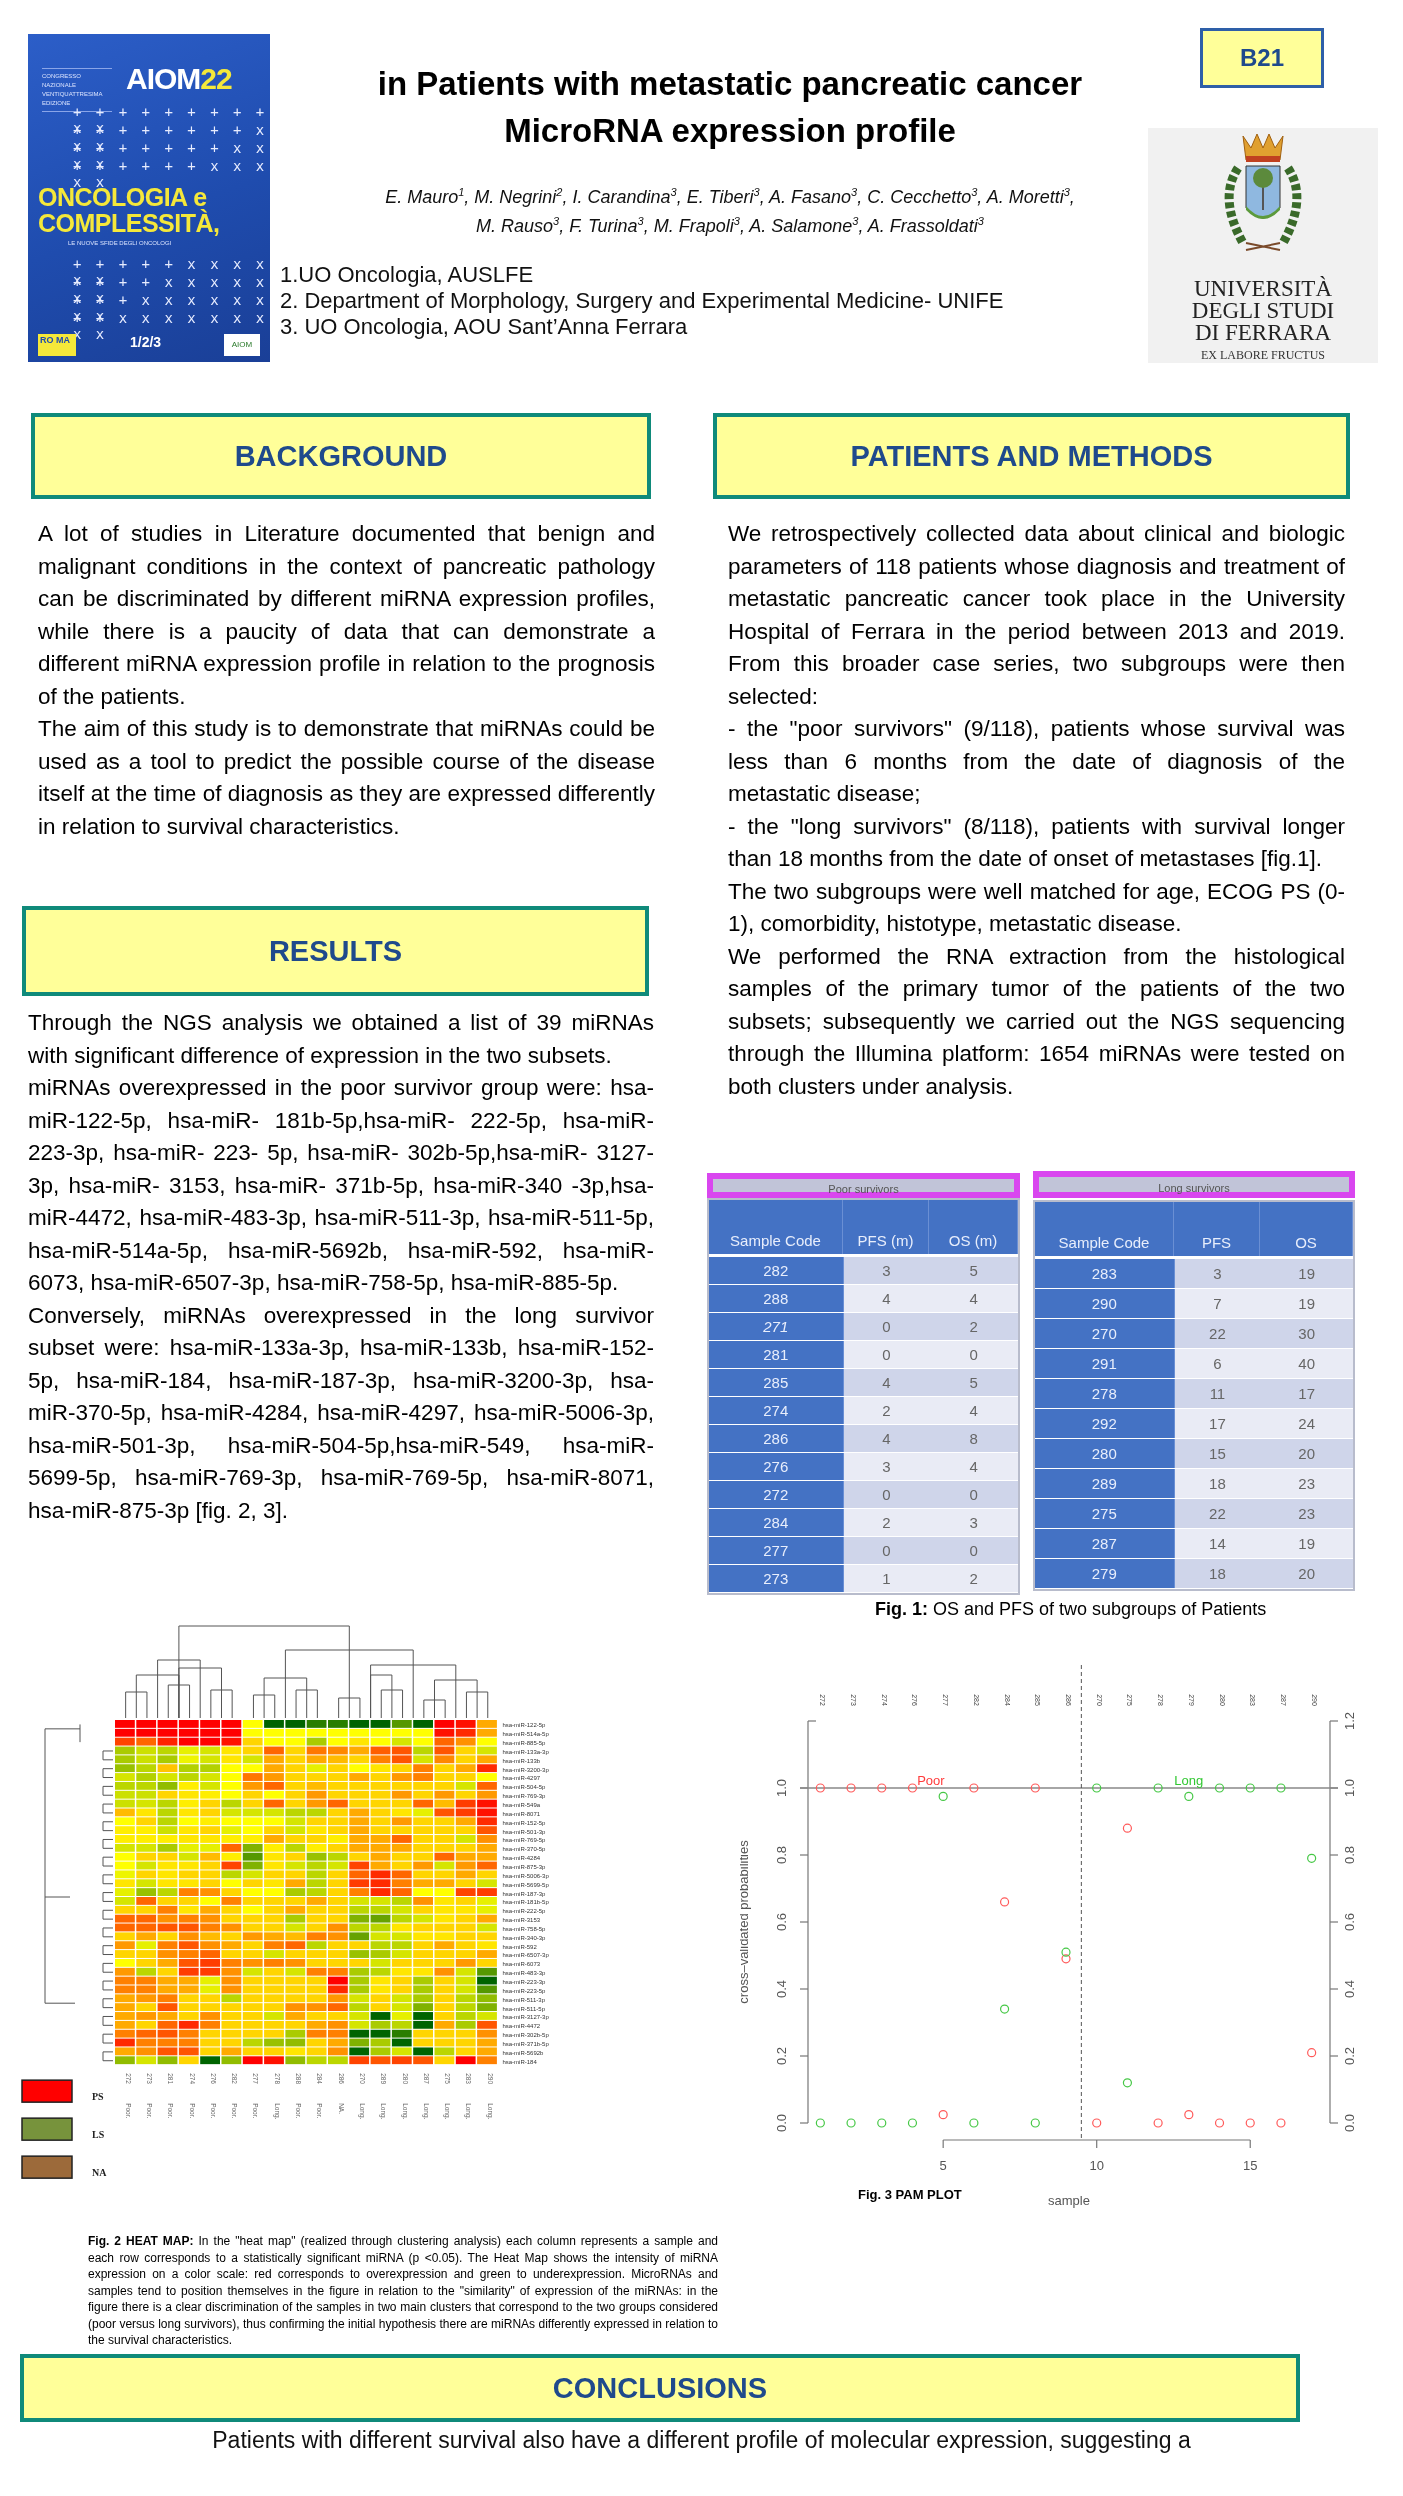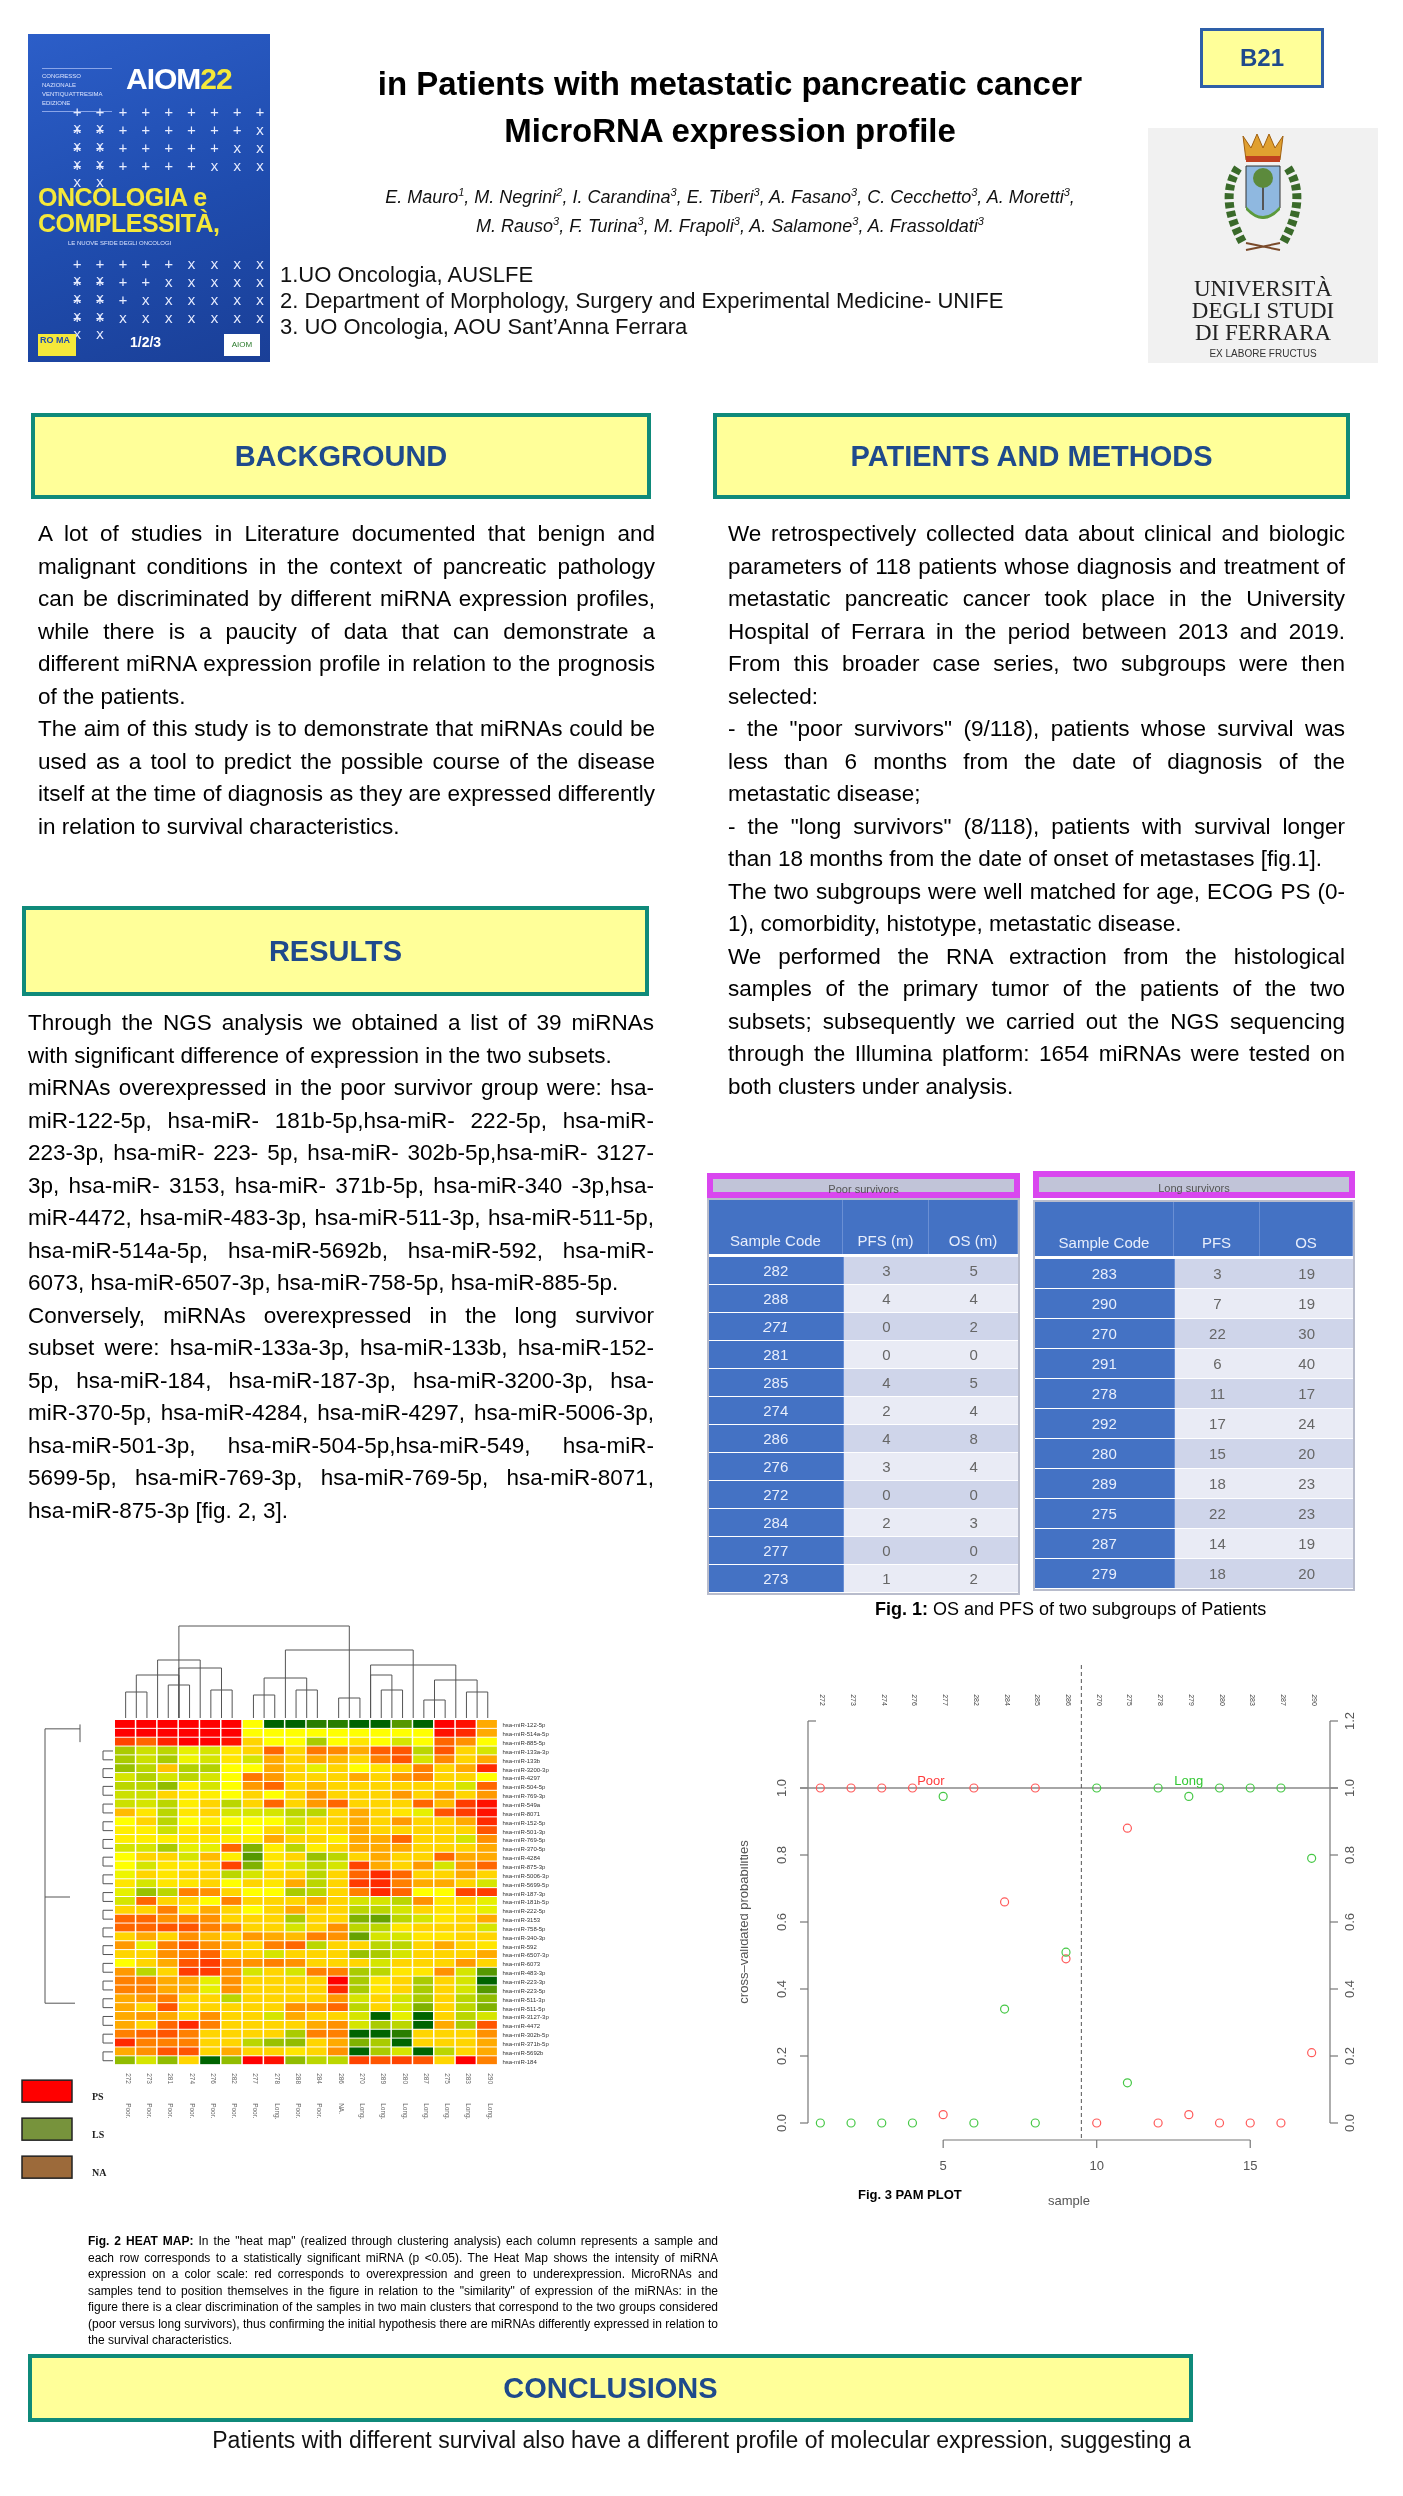--- a/index.html
+++ b/index.html
@@ -14,21 +14,21 @@
   .cover .sub{position:absolute;left:40px;top:206px;font-size:6px;color:#dbe4ff;}
   .cover .roma{position:absolute;left:10px;top:300px;width:38px;height:22px;background:#f5e83a;font-size:9px;font-weight:bold;color:#1f4cae;line-height:10px;padding:1px 2px;box-sizing:border-box;}
   .cover .date{position:absolute;left:102px;top:300px;font-size:14px;color:#fff;font-weight:bold;}
   .cover .logo{position:absolute;left:196px;top:300px;width:36px;height:22px;background:#fff;font-size:8px;color:#2a7a2a;text-align:center;line-height:22px;}
   .title{left:300px;top:60px;width:860px;text-align:center;font-family:"Liberation Sans",sans-serif;font-weight:bold;font-size:33px;line-height:47px;color:#000;}
   .authors{left:300px;top:180px;width:860px;text-align:center;font-style:italic;font-size:18px;line-height:24px;}
   .affil{left:280px;top:262px;font-size:22px;line-height:26px;}
   .badge{left:1200px;top:28px;width:124px;height:60px;background:#ffff99;border:3px solid #2e5fa8;box-sizing:border-box;text-align:center;line-height:54px;font-weight:bold;font-size:24px;color:#1f4a8c;}
   .uni{left:1148px;top:128px;width:230px;height:235px;background:#f1f1f1;text-align:center;}
   .uni .name{position:absolute;left:0;right:0;top:150px;font-family:"Liberation Serif",serif;font-size:23px;line-height:22px;color:#222;}
-  .uni .motto{position:absolute;left:0;right:0;top:220px;font-family:Liberation Sans, sans-serif;font-size:10px;color:#333;}
+  .uni .motto{position:absolute;left:0;right:0;top:220px;font-family:Liberation Serif, serif;font-size:12px;color:#333;}
   .sechead{background:#ffff99;border:4px solid #0f8a7a;box-sizing:border-box;text-align:center;font-weight:bold;color:#1f4a8c;font-size:29px;}
   .body-text{font-size:22.5px;line-height:32.5px;text-align:justify;color:#000;}
   .body-text p{margin:0;}
   .tblcap{background:#c1c4d8;border:6px solid #d946ef;box-sizing:border-box;text-align:center;font-size:11px;color:#555;}
   .tbl{position:absolute;border:2px solid #b8bccc;box-sizing:border-box;}
   .tbl .hdr{display:flex;background:#4472c4;height:54px;border-bottom:3px solid #fff;}
   .tbl .hdr div{color:#e8eefc;font-size:15px;display:flex;align-items:flex-end;justify-content:center;padding-bottom:5px;box-sizing:border-box;border-right:1px solid #6a8fd4;}
   .tbl .row{display:flex;height:28px;border-bottom:1px solid #fff;}
   .tbl .row div{display:flex;align-items:center;justify-content:center;font-size:15px;}
   .tbl .row .code{background:#4472c4;color:#e8eefc;border-right:1px solid #6a8fd4;}
@@ -1180,16 +1180,16 @@
     <circle cx="387.4117647058824" cy="432.8" r="4" fill="none" stroke="#46c846" stroke-width="1.2"></circle>
     <circle cx="418.11764705882354" cy="138" r="4" fill="none" stroke="#46c846" stroke-width="1.2"></circle>
     <circle cx="448.82352941176475" cy="146.375" r="4" fill="none" stroke="#46c846" stroke-width="1.2"></circle>
     <circle cx="479.52941176470586" cy="138" r="4" fill="none" stroke="#46c846" stroke-width="1.2"></circle>
     <circle cx="510.2352941176471" cy="138" r="4" fill="none" stroke="#46c846" stroke-width="1.2"></circle>
     <circle cx="540.9411764705883" cy="138" r="4" fill="none" stroke="#46c846" stroke-width="1.2"></circle>
     <circle cx="571.6470588235294" cy="208.34999999999997" r="4" fill="none" stroke="#46c846" stroke-width="1.2"></circle>
   </svg>
 <div class="abs caption" style="left:858px;top:2187px;font-weight:bold;font-size:13px;">Fig. 3 PAM PLOT</div>
 
-<div class="abs sechead" style="left:28px;top:2354px;width:1165px;height:68px;line-height:60px;">CONCLUSIONS</div>
+<div class="abs sechead" style="left:20px;top:2354px;width:1280px;height:68px;line-height:60px;">CONCLUSIONS</div>
 <div class="abs concl" style="top:2422px;">
   <div>Patients with different survival also have a different profile of molecular expression, suggesting a</div>
 </div>
 
 </body></html>

